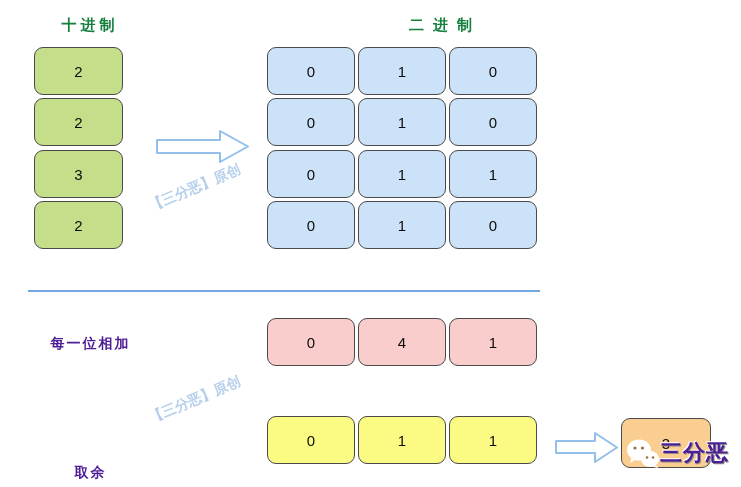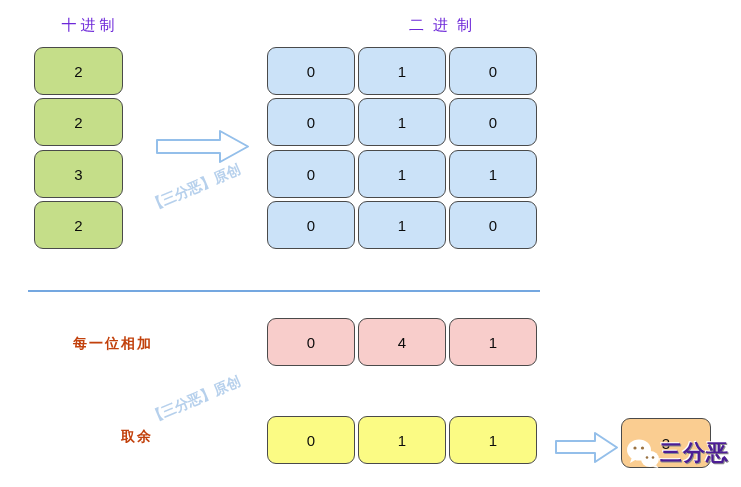--- a/index.html
+++ b/index.html
@@ -2,25 +2,25 @@
 <html><head>
 <meta charset="utf-8">
 <style>
   html,body{margin:0;padding:0;}
   body{
     width:741px;height:487px;position:relative;background:#ffffff;overflow:hidden;
     font-family:"Liberation Sans","DejaVu Sans",sans-serif;
   }
   .abs{position:absolute;box-sizing:border-box;}
   .col-title{
-    font-size:15px;font-weight:normal;color:#6d28d9;text-align:center;
+    font-size:15px;font-weight:bold;color:#15803d;text-align:center;
     letter-spacing:5px;white-space:nowrap;
   }
   .row-label{
-    font-size:14px;font-weight:bold;color:#c2410c;text-align:right;
+    font-size:14px;font-weight:bold;color:#4c1d95;text-align:center;
     letter-spacing:2px;white-space:nowrap;
   }
   .cell{
     border:1px solid #4a4a4a;border-radius:9px;
     display:flex;align-items:center;justify-content:center;
     font-size:15px;color:#0b0b0b;
     width:88px;height:48px;
   }
   .cell.green{background:#C5DE89;width:89px;}
   .cell.blue{background:#CBE2F8;}
@@ -72,21 +72,21 @@
 
 <div class="abs divider" style="left:28px;top:290px;width:512px;"></div>
 
 <div class="abs row-label" style="left:28px;top:335px;width:125px;">每一位相加</div>
 <div class="abs cell pink" style="left:267px;top:318px;">0</div>
 <div class="abs cell pink" style="left:358px;top:318px;">4</div>
 <div class="abs cell pink" style="left:449px;top:318px;">1</div>
 
 <div class="abs wm-diagonal" style="left:195px;top:400px;">【三分恶】原创</div>
 
-<div class="abs row-label" style="left:28px;top:428px;width:125px;">取余</div>
+<div class="abs row-label" style="left:28px;top:464px;width:125px;">取余</div>
 <div class="abs cell yellow" style="left:267px;top:416px;">0</div>
 <div class="abs cell yellow" style="left:358px;top:416px;">1</div>
 <div class="abs cell yellow" style="left:449px;top:416px;">1</div>
 
 <div class="abs" style="left:555px;top:431px;width:64px;height:33px;">
   <svg class="arrow-svg" width="64" height="33" viewBox="0 0 64 33">
     <polygon points="1,10 40,10 40,2 62,16.5 40,31 40,22 1,22" fill="#ffffff" stroke="#94BFEA" stroke-width="2" stroke-linejoin="round"></polygon>
   </svg>
 </div>
 

